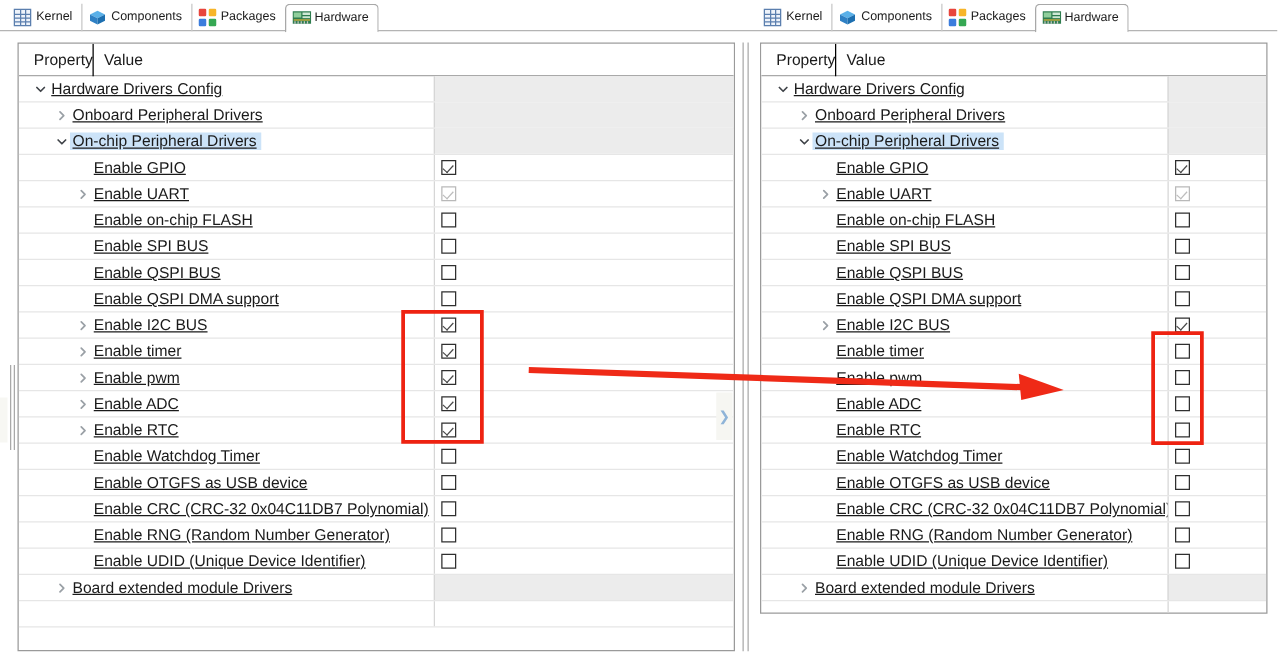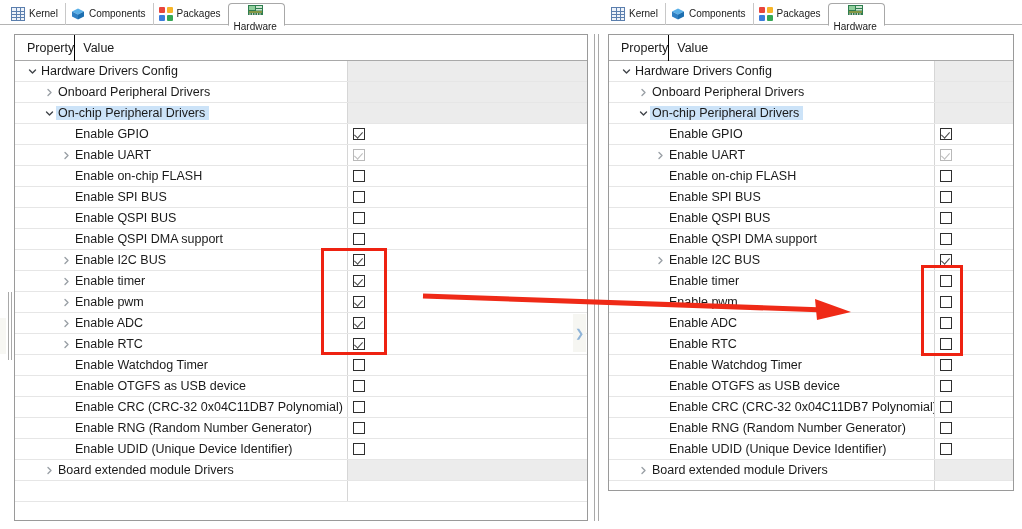--- a/index.html
+++ b/index.html
@@ -49,21 +49,20 @@
   .tab:first-child { border-left: none; }
   .tab.active {
     background: #ffffff;
     border: 1px solid #a8a8a8;
     border-bottom: 1px solid #ffffff;
     border-top-left-radius: 4px;
     border-top-right-radius: 4px;
     z-index: 3;
     height: 23px;
     margin-bottom: -1px;
-    flex-direction: column;
   }
   .tab.last-before-active { border-right: none; }
   .tab-label { line-height: 1; }
 
   
   .ico { display: inline-block; width: 14px; height: 14px; position: relative; flex: 0 0 14px; }
 
   
   .ico-kernel { background: #eef3fa; border: 1px solid #5b7fae; }
   .ico-kernel::before {
@@ -137,21 +136,21 @@
     align-items: center;
     justify-content: center;
     color: #9aa0a6;
     font-size: 10px;
     line-height: 1;
   }
   .twisty.open  { color: #41454a; }
   .twisty.empty { color: transparent; }
   .twisty svg { display: block; }
 
-  .tlabel { padding-left: 2px; }
+  .tlabel { padding-left: 2px; text-decoration: underline; }
   .tlabel.sel { background: #cce3f8; padding-right: 4px; }
 
   
   .cb {
     width: 12px; height: 12px;
     border: 1px solid #2f2f2f;
     background: #ffffff;
     position: relative;
     flex: 0 0 12px;
   }

